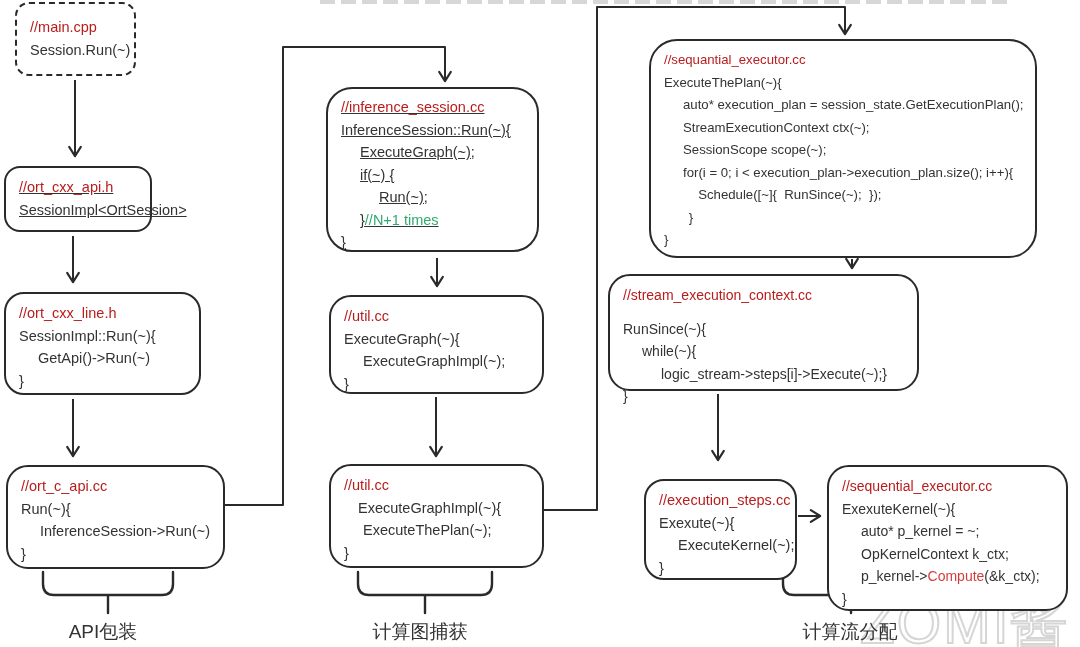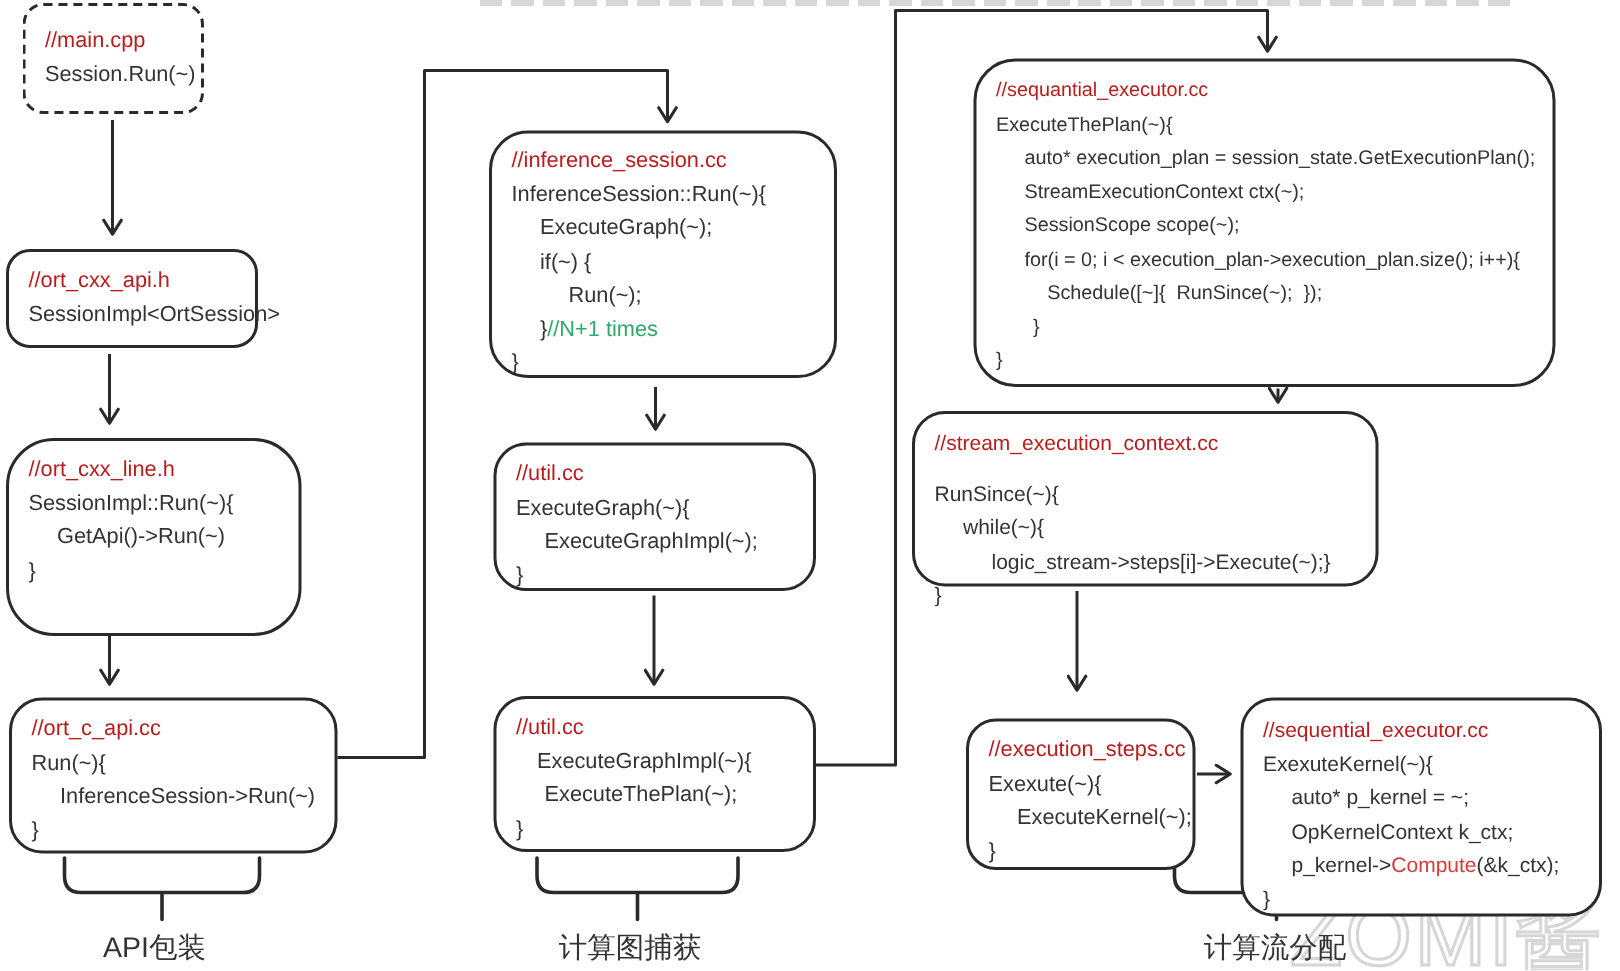--- a/index.html
+++ b/index.html
@@ -19,24 +19,24 @@
     position:absolute;background:#fff;border:2px solid #2a2a2a;
     box-sizing:border-box;font-size:14.5px;line-height:22.5px;
     padding:8px 8px 0 13px;white-space:pre;
   }
   .file-line{color:#b91c1c;}
   .code-line{color:#333;}
   .c-dark{color:#333;}
   .c-green{color:#2faa6e;}
   .c-red{color:#d43c3c;}
   .b1{left:15px;top:2px;width:121px;height:74px;border-style:dashed;border-radius:14px;padding-top:12px;}
-  .b2{left:4px;top:166px;width:168px;height:66px;border-radius:16px;}
-  .b3{left:4px;top:292px;width:197px;height:132px;border-radius:32px;}
+  .b2{left:4px;top:166px;width:148px;height:66px;border-radius:16px;text-decoration:underline;}
+  .b3{left:4px;top:292px;width:197px;height:103px;border-radius:20px;}
   .b4{left:6px;top:465px;width:219px;height:104px;border-radius:22px;}
-  .b5{left:326px;top:87px;width:232px;height:165px;border-radius:26px;padding-top:7px;}
+  .b5{left:326px;top:87px;width:213px;height:165px;border-radius:26px;padding-top:7px;text-decoration:underline;}
   .b6{left:329px;top:295px;width:215px;height:99px;border-radius:22px;}
   .b7{left:329px;top:464px;width:215px;height:104px;border-radius:22px;}
   .b8{left:649px;top:39px;width:388px;height:219px;border-radius:28px;font-size:13.2px;}
   .b9{left:608px;top:274px;width:311px;height:117px;border-radius:22px;font-size:14px;}
   .b10{left:644px;top:466px;width:153px;height:101px;border-radius:20px;margin-top:13px;}
   .b11{left:827px;top:422px;width:241px;height:146px;border-radius:22px;font-size:14px;margin-top:43px;}
   
   .group-label{
     position:absolute;transform:translateX(-50%);font-size:19px;color:#333;
     white-space:nowrap;

